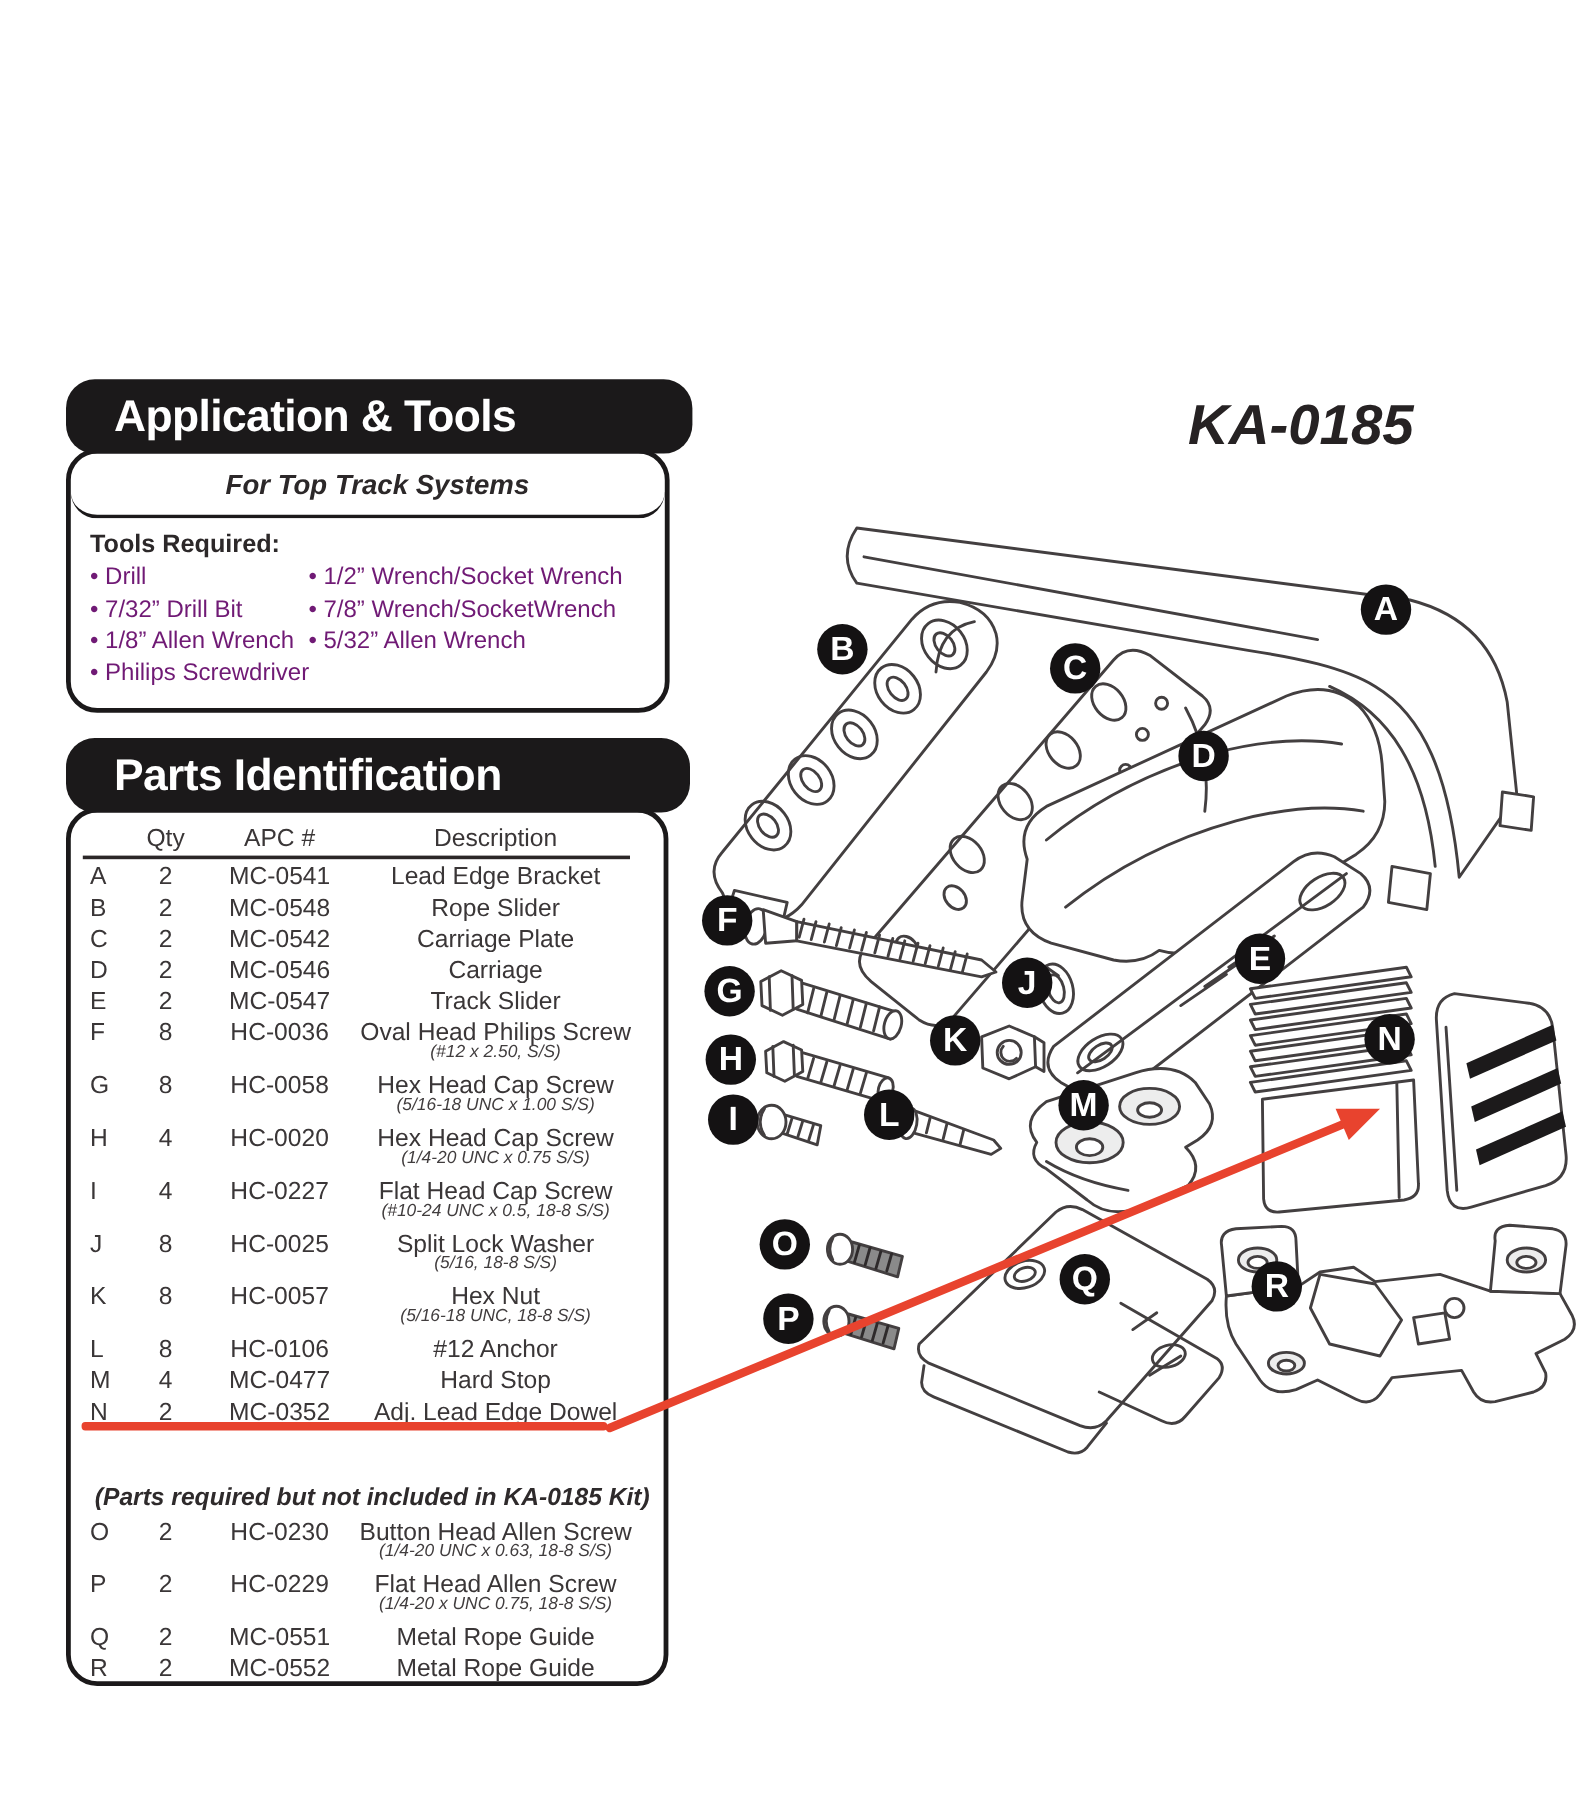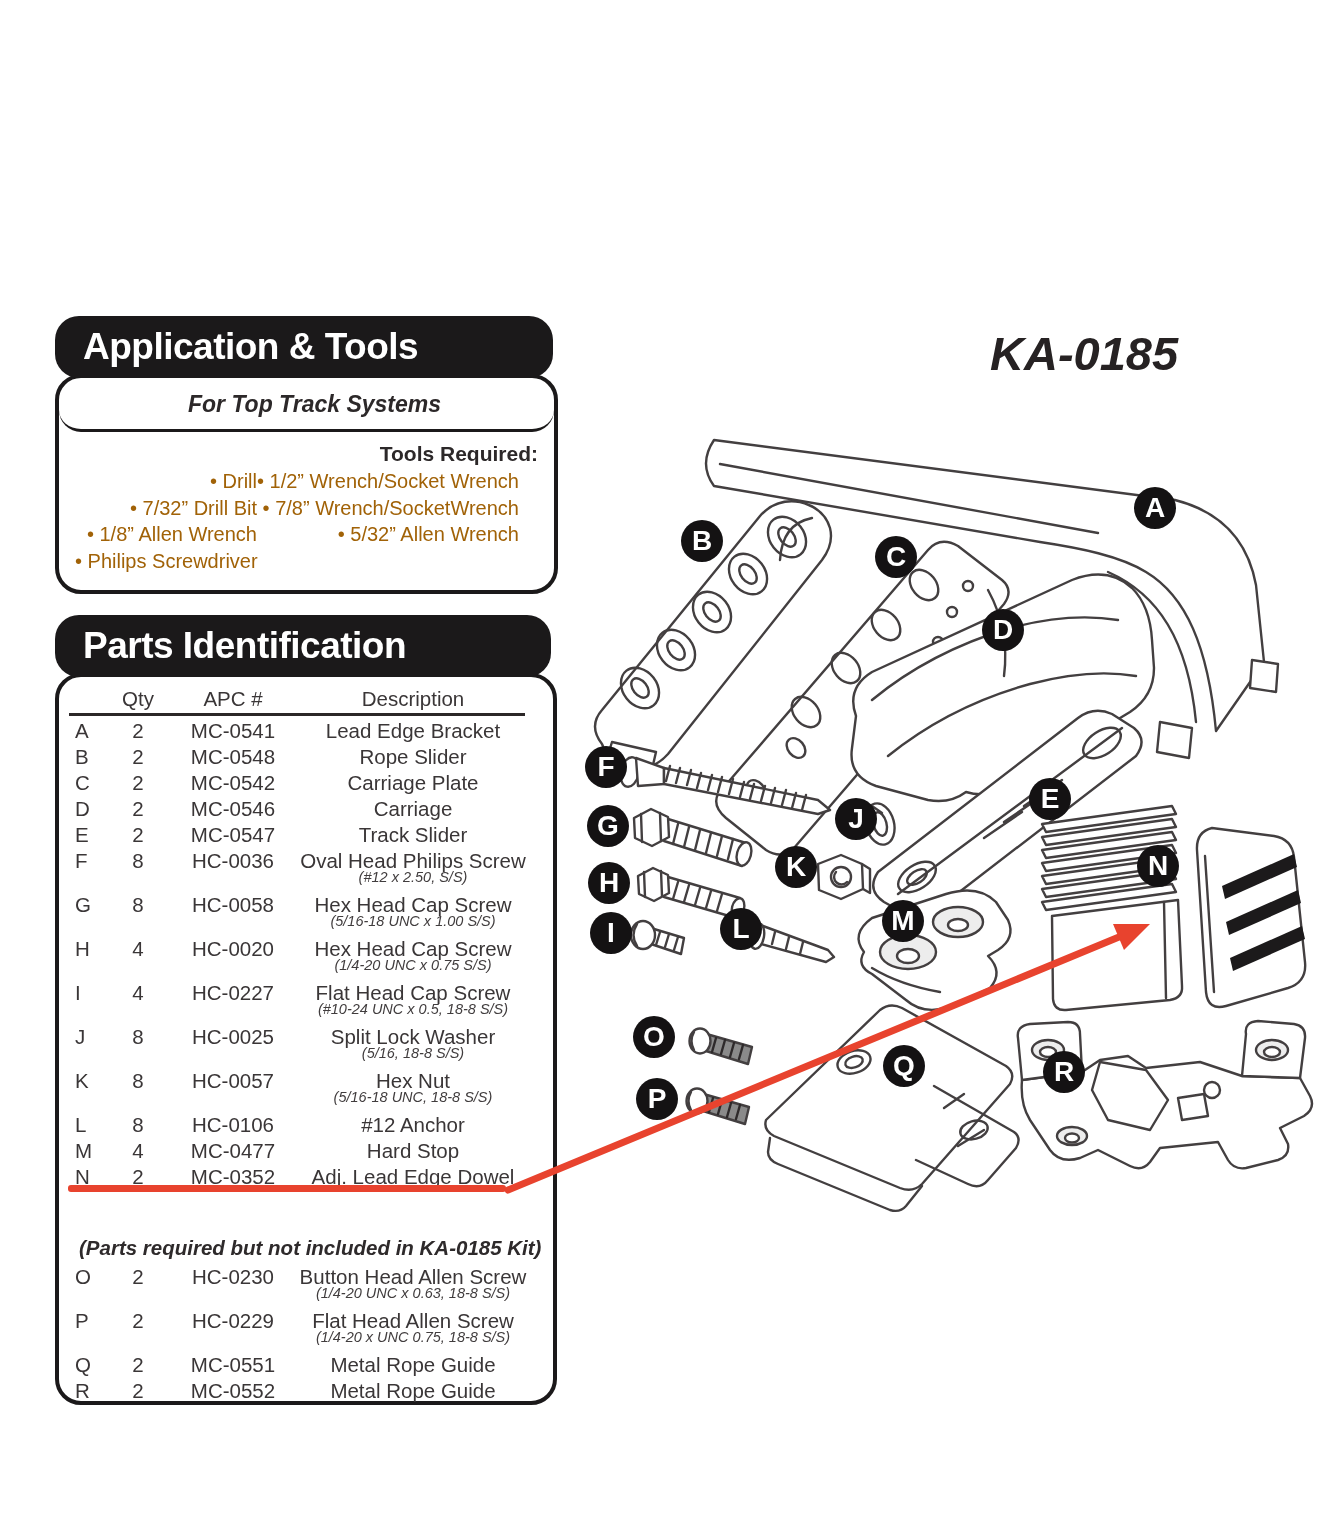--- a/index.html
+++ b/index.html
@@ -6,41 +6,41 @@
   .page {
     position:relative; width:1324px; height:1516px; background:#ffffff;
     font-family:"Liberation Sans", sans-serif; color:#353132; overflow:hidden;
   }
 
   
   .panel { position:absolute; }
   .panel-header {
     position:absolute; left:0; top:0; z-index:3;
     background:#1b191a; color:#ffffff; border-radius:24px;
-    display:flex; align-items:center; padding:0 28px;
+    display:flex; align-items:center; padding:0 40px;
     font-weight:bold; font-size:37px; letter-spacing:-0.5px;
   }
   .panel-body {
     position:absolute; left:0; z-index:1;
     background:#ffffff; border:4px solid #1b191a; border-radius:26px;
   }
 
   
   #app-panel { left:55px; top:316px; width:503px; height:282px; }
   #app-header { width:442px; height:62px; }
   #app-body { top:58px; width:495px; height:212px; }
   .app-subtitle {
     text-align:center; font-size:23px; font-weight:bold; font-style:italic;
     padding:13px 0 11px 16px; border-bottom:3.5px solid #1b191a; color:#2c2829;border-radius:22px;
   }
-  .tools-wrap { padding:10px 16px 0 16px;text-align:right; }
+  .tools-wrap { padding:10px 16px 0 16px; }
   .tools-label { font-size:21px; font-weight:bold; color:#2c2829; }
   .tools-cols { display:flex; }
   .tools-cols ul { list-style:none; margin:2px 0 0 0; padding:0; }
-  .tools-cols ul li { font-size:20px; line-height:26.5px; color:#a16207; white-space:nowrap; }
+  .tools-cols ul li { font-size:20px; line-height:26.5px; color:#701a75; white-space:nowrap; }
   .tools-cols ul li::before { content:"\2022\00a0"; }
   #tools-col1 { width:182px; }
 
   
   #parts-panel { left:55px; top:615px; width:502px; height:628px; }
   #parts-header { width:440px; height:62px; }
   #parts-body { top:58px; width:494px; height:724px; }
 
   .ptable { margin:10px 16px 0 10px; width:462px; }
   .trow, .thead {

